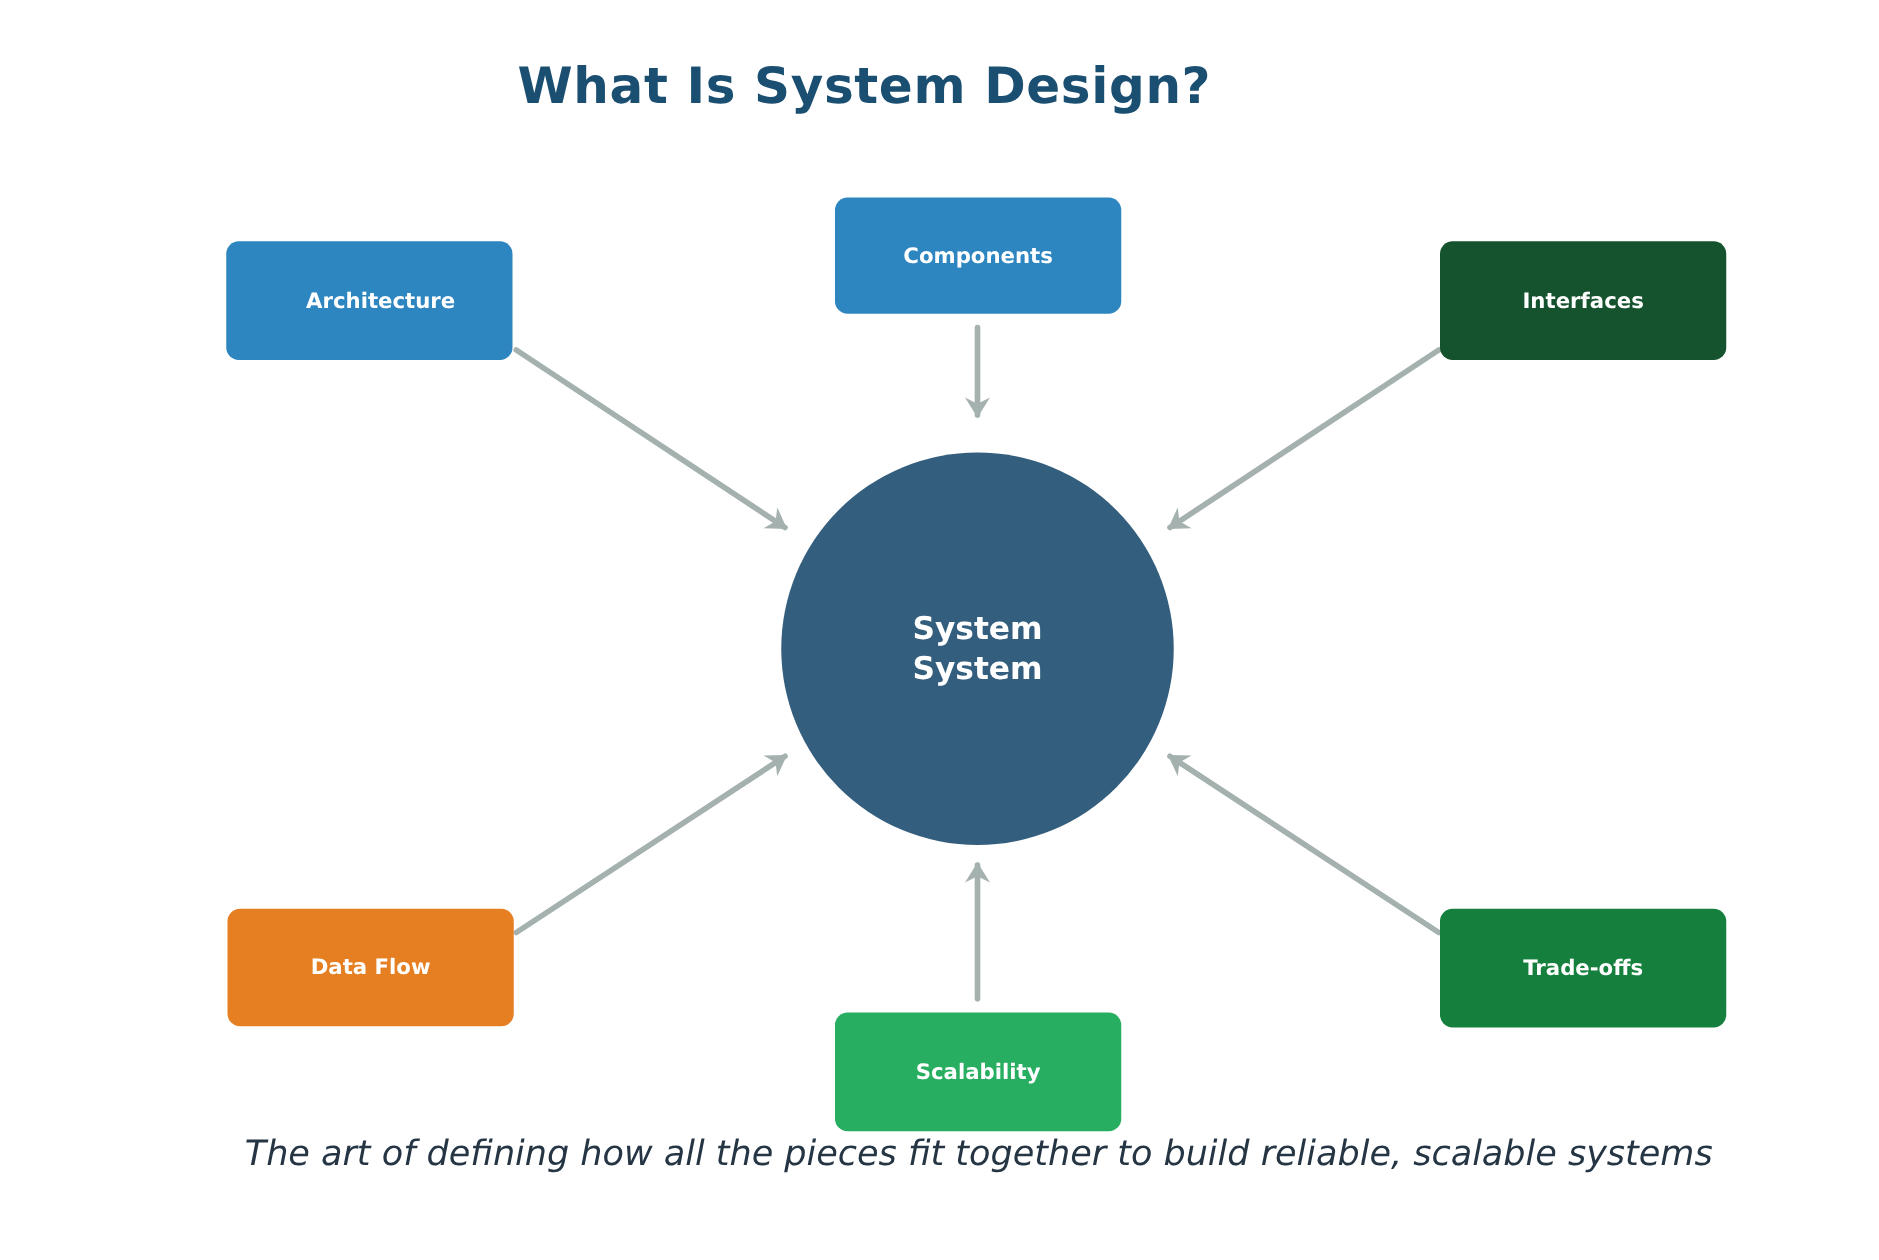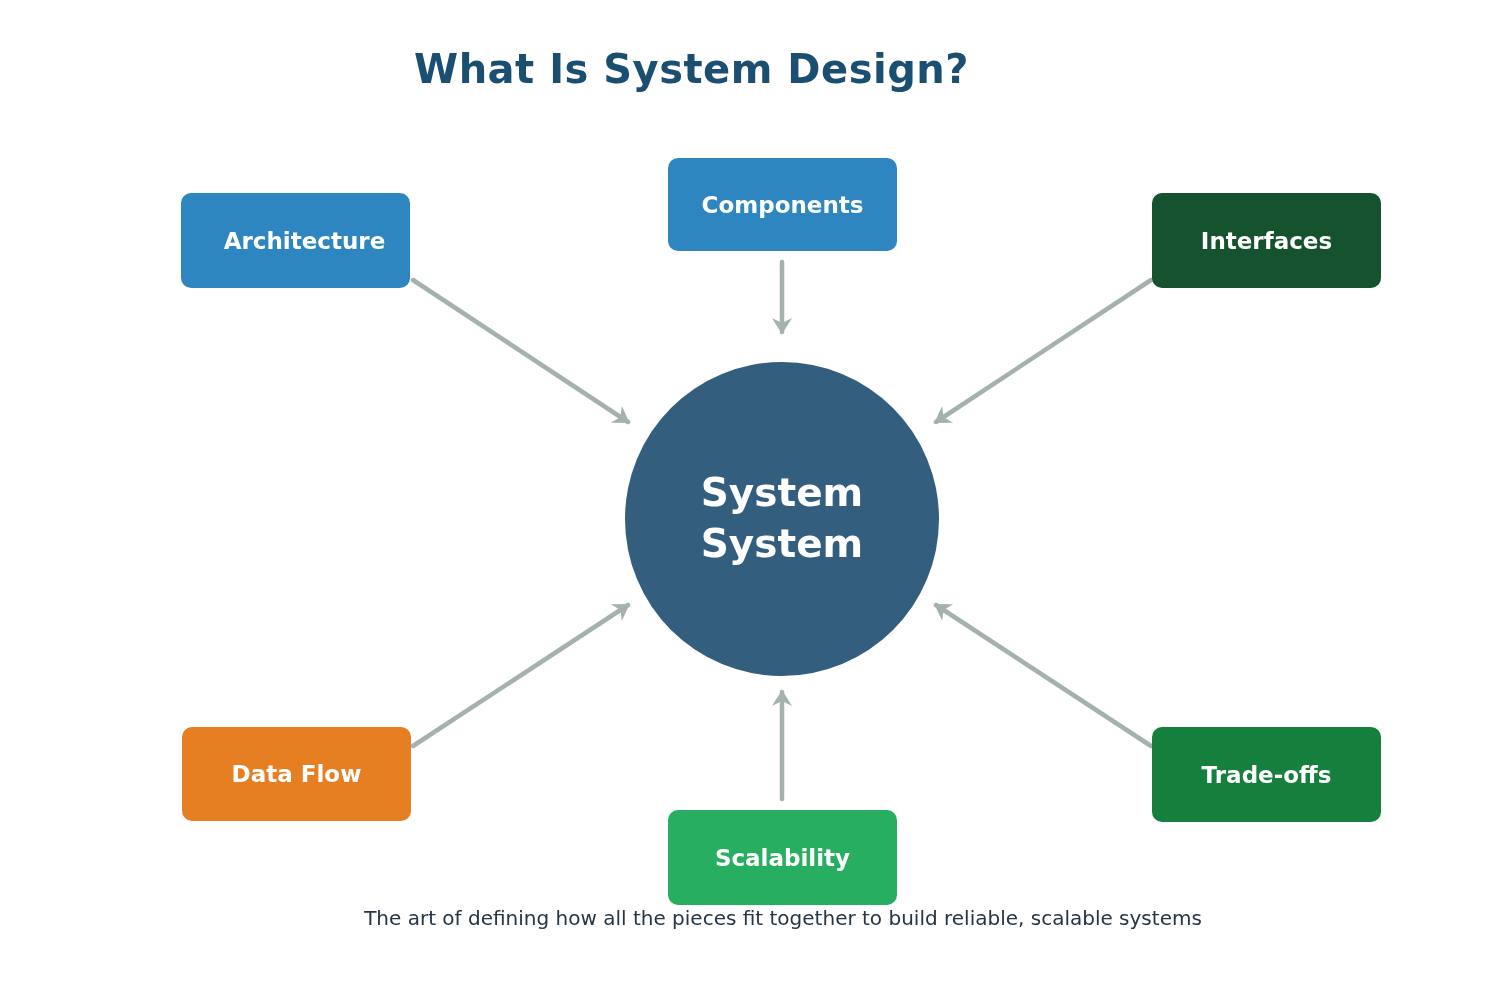--- a/index.html
+++ b/index.html
@@ -36,21 +36,21 @@
   }
   .node-box {
     position: absolute;
     width: 229px;
     height: 95px;
     border-radius: 10px;
     display: flex;
     align-items: center;
     justify-content: center;
     color: #ffffff;
-    font-size: 23px;
+    font-size: 17px;
     font-weight: bold;
     box-sizing: border-box;
   }
   .node-architecture { left: 181px; top: 193px; padding-left: 18px; }
   .node-components  { left: 668px; top: 158px; height: 93px; }
   .node-interfaces  { left: 1152px; top: 193px; }
   .node-data-flow   { left: 182px; top: 727px; height: 94px; }
   .node-scalability { left: 668px; top: 810px; }
   .node-trade-offs  { left: 1152px; top: 727px; }
   .center-circle {
@@ -58,32 +58,33 @@
     left: 625px;
     top: 362px;
     width: 314px;
     height: 314px;
     border-radius: 50%;
     display: flex;
     flex-direction: column;
     align-items: center;
     justify-content: center;
     color: #ffffff;
-    font-size: 39px;
+    font-size: 25px;
     font-weight: bold;
     line-height: 1.3;
     text-align: center;
   }
   .caption {
     position: absolute;
     left: 63px;
     top: 906px;
     width: 1440px;
     text-align: center;
-    font-size: 20px;
+    font-style: italic;
+    font-size: 28px;
     color: #253544;
   }
 </style>
 </head>
 <body>
 
 <div class="canvas">
 
   <div class="title" style="color: rgb(27, 79, 114);">What Is System Design?</div>
 

